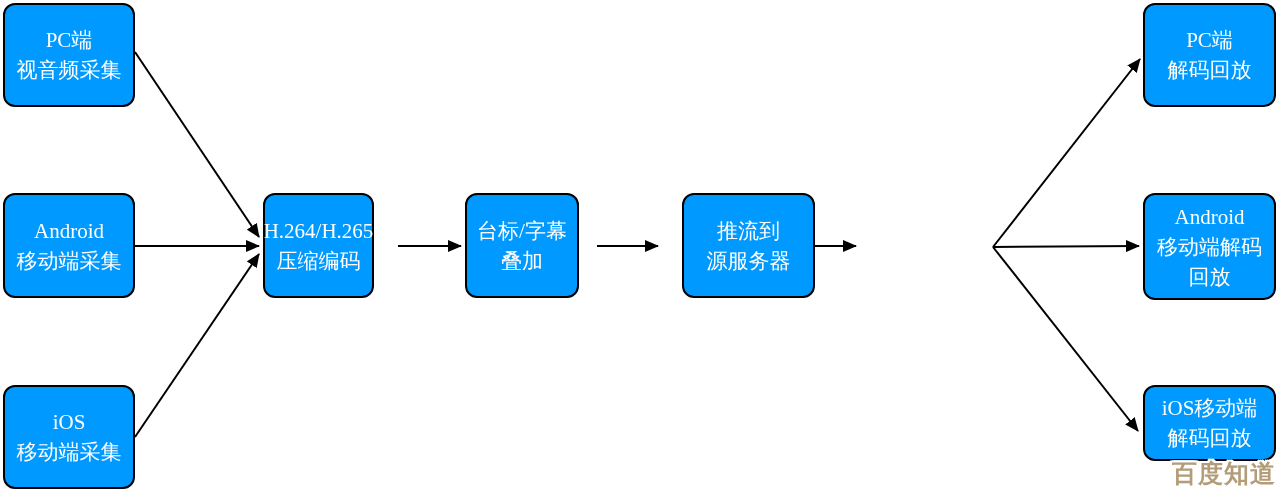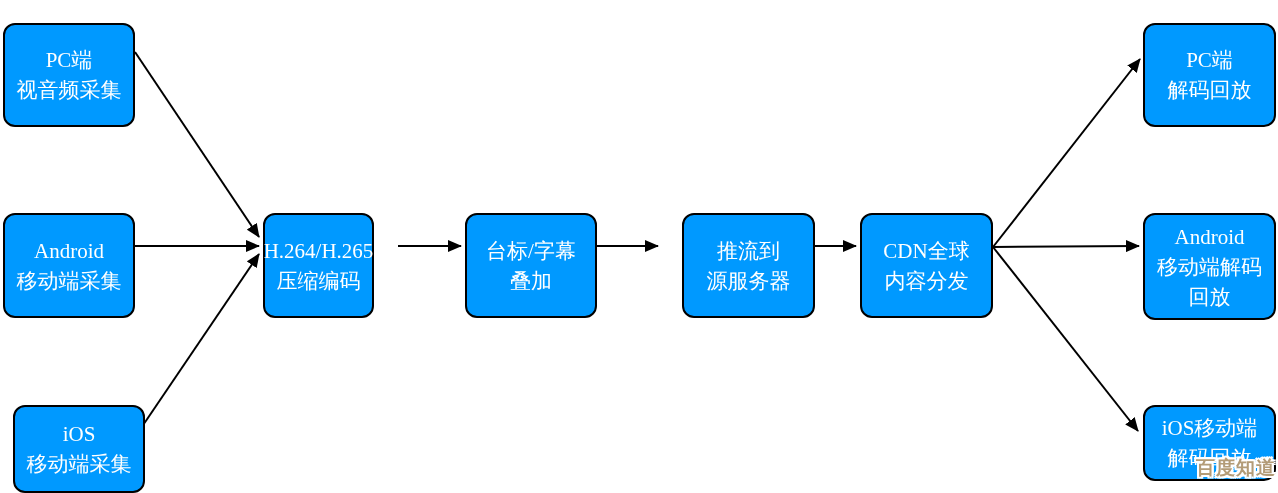--- a/index.html
+++ b/index.html
@@ -23,43 +23,42 @@
     border: 2px solid var(--box-border, #000000);
     border-radius: 12px;
     color: var(--box-text, #ffffff);
     font-size: 21px;
     line-height: 30px;
     display: flex;
     align-items: center;
     justify-content: center;
     text-align: center;
     white-space: pre;
-    margin-top: 20px;
   }
   
   .n-src-pc      { left: 3px;    top: 3px;   width: 132px; height: 104px; }
   .n-src-android { left: 3px;    top: 193px; width: 132px; height: 105px; }
-  .n-src-ios     { left: 13px;    top: 385px; width: 132px; height: 88px; }
+  .n-src-ios     { left: 3px;    top: 385px; width: 132px; height: 104px; }
   
   .n-encode  { left: 263px; top: 193px; width: 111px; height: 105px; }
-  .n-overlay { left: 465px; top: 193px; width: 132px; height: 105px; }
+  .n-overlay { left: 465px; top: 193px; width: 114px; height: 105px; }
   .n-push    { left: 682px; top: 193px; width: 133px; height: 105px; }
   .n-cdn     { left: 860px; top: 193px; width: 133px; height: 105px; }
   
   .n-sink-pc      { left: 1143px; top: 3px;   width: 133px; height: 104px; }
   .n-sink-android { left: 1143px; top: 193px; width: 133px; height: 107px; }
   .n-sink-ios     { left: 1143px; top: 385px; width: 133px; height: 76px; }
 
   .watermark {
     position: absolute;
     right: 2px;
-    bottom: 12px;
+    bottom: 3px;
     font-family: "Liberation Sans", sans-serif;
     font-weight: bold;
-    font-size: 19px;
+    font-size: 25px;
     letter-spacing: 1px;
     color: var(--watermark-color, #b39c78);
     text-shadow:
       -2px -2px 0 #fff,  2px -2px 0 #fff,
       -2px  2px 0 #fff,  2px  2px 0 #fff,
       -2px  0   0 #fff,  2px  0   0 #fff,
        0   -2px 0 #fff,  0    2px 0 #fff;
     margin-left: 43px;
   }
 </style>
@@ -93,22 +92,20 @@
 移动端采集</div>
   <div class="node n-src-ios">iOS
 移动端采集</div>
 
   <div class="node n-encode">H.264/H.265
 压缩编码</div>
   <div class="node n-overlay">台标/字幕
 叠加</div>
   <div class="node n-push">推流到
 源服务器</div>
-  <div class="node n-cdn">CDN全球
-内容分发</div>
 
   <div class="node n-sink-pc">PC端
 解码回放</div>
   <div class="node n-sink-android">Android
 移动端解码
 回放</div>
   <div class="node n-sink-ios">iOS移动端
 解码回放</div>
 
   <div class="watermark">百度知道</div>

